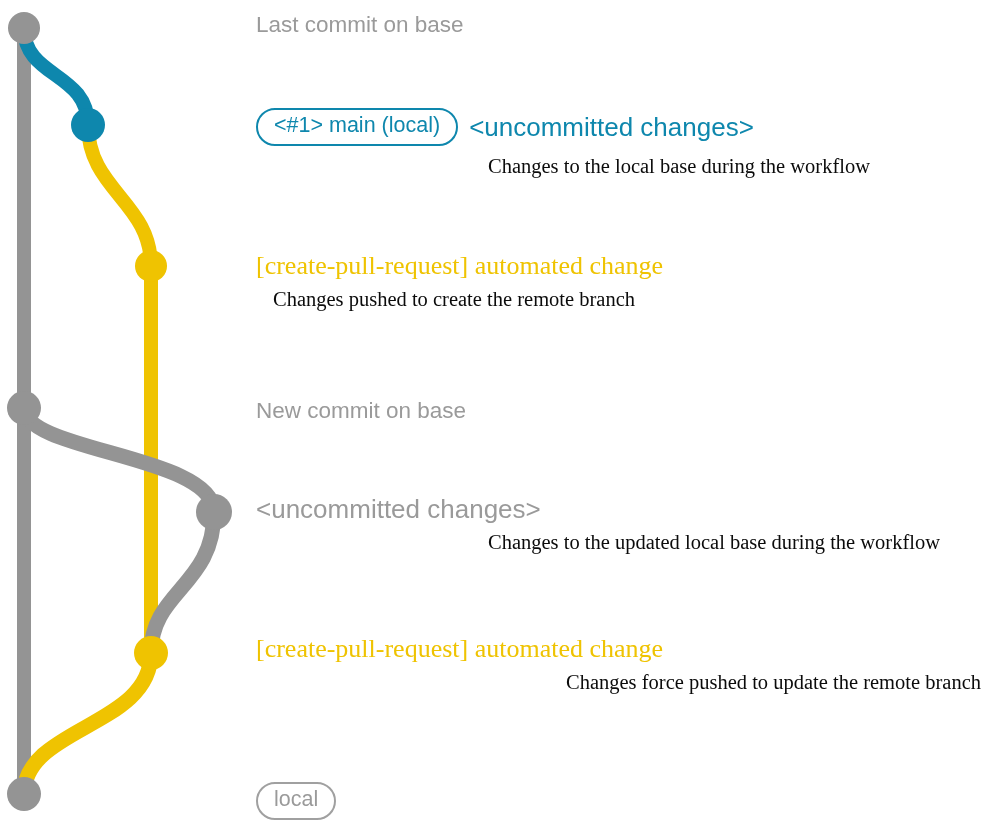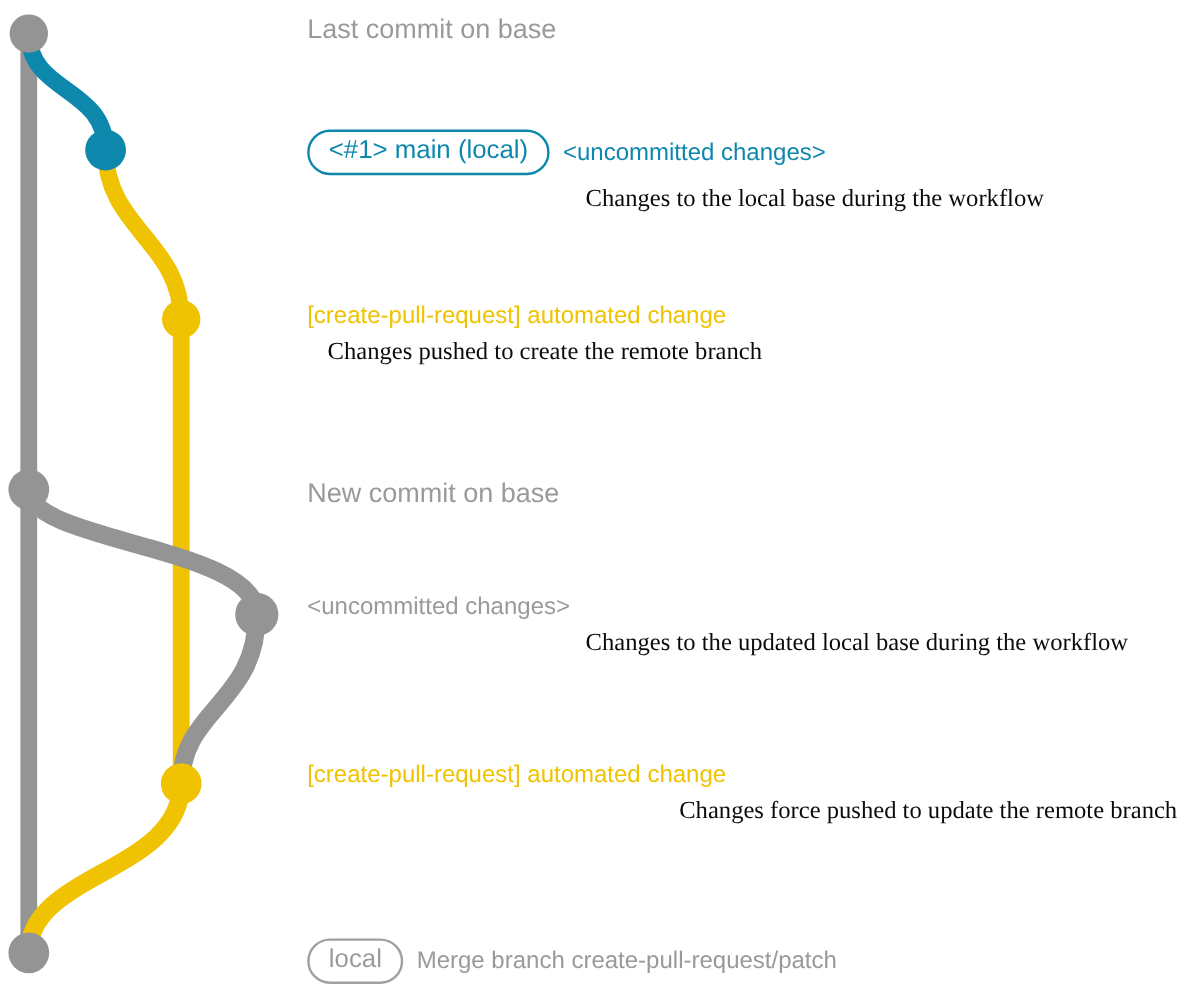--- a/index.html
+++ b/index.html
@@ -47,26 +47,26 @@
     color: #9a9a9a;
     background: #ffffff;
     font-family: "Liberation Sans", sans-serif;
     text-align: right;
   }
   .badge.teal  { border-color: #0e87ad; color: #0e87ad; }
   .badge.amber { border-color: #efc301; color: #efc301; }
   .badge.gray  { border-color: #a0a0a0; color: #9a9a9a; }
 
   .subject {
-    font-size: 20px;
+    font-size: 26px;
     line-height: 1;
     font-family: "Liberation Sans", sans-serif;
   }
   .subject.teal  { color: #0e87ad; }
-  .subject.amber { color: #efc301; }
+  .subject.amber { color: #efc301; font-family: Liberation Serif, serif; }
   .subject.gray  { color: #9a9a9a; }
 
   .heading {
     font-size: 22.5px;
     color: #9a9a9a;
     font-family: "Liberation Sans", sans-serif;
     white-space: nowrap;
   }
 
   .desc {
@@ -137,15 +137,14 @@
 <div class="row" style="top:636px;left:256px;">
   <div class="line-main">
     <span class="subject amber">[create-pull-request] automated change</span>
   </div>
   <div class="desc" style="margin-left:310px;">Changes force pushed to update the remote branch</div>
 </div>
 
 <div class="row" style="top:782px;left:256px;">
   <div class="line-main">
     <span class="badge gray">local</span>
-    <span class="subject gray">Merge branch create-pull-request/patch</span>
   </div>
 </div>
 
 </body></html>

